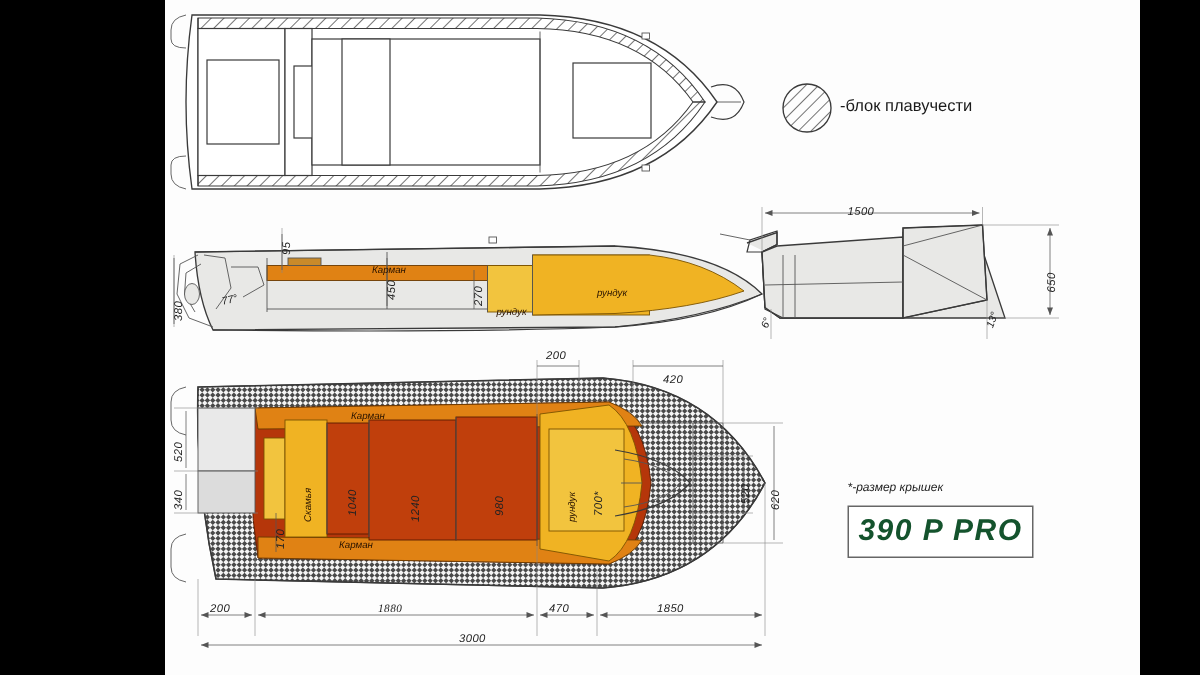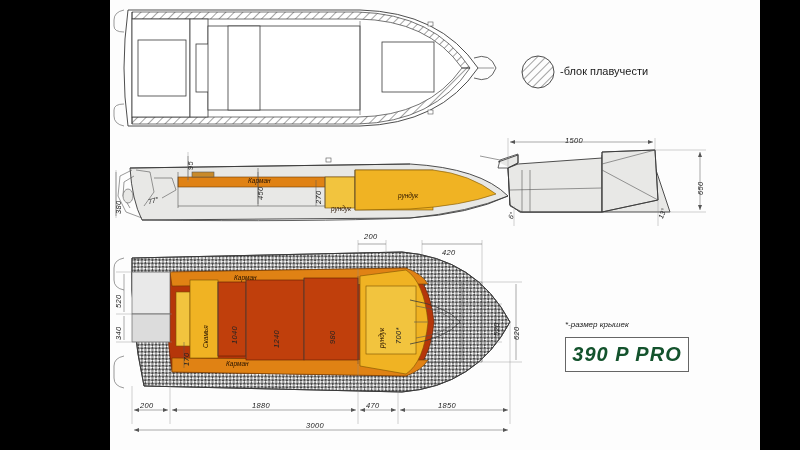--- a/index.html
+++ b/index.html
@@ -239,21 +239,21 @@
     <span class="lbl dim" style="left:254px;top:232px;text-align:right;">200</span>
     <span class="lbl dim" style="left:332px;top:232px;margin-top:16px;">420</span>
 
     <span class="lbl dimv" style="left:4px;top:308px;">520</span>
     <span class="lbl dimv" style="left:4px;top:340px;">340</span>
 
     <span class="lbl dimv" style="left:382px;top:336px;">520</span>
     <span class="lbl dimv" style="left:402px;top:340px;">620</span>
 
     <span class="lbl dim" style="left:30px;top:401px;">200</span>
-    <span class="lbl dim" style="left:142px;top:401px;">1880</span>
+    <span class="lbl dim" style="left:142px;top:401px;font-family:Liberation Serif, serif;">1880</span>
     <span class="lbl dim" style="left:256px;top:401px;">470</span>
     <span class="lbl dim" style="left:328px;top:401px;">1850</span>
     <span class="lbl dim" style="left:196px;top:421px;">3000</span>
 
     <span class="lbl note" style="left:455px;top:296px;">*-размер крышек</span>
     <div id="titlebox" style="left:455px;top:337px;width:122px;height:33px;">
       <span>390 P PRO</span>
     </div>
 
   </div>

